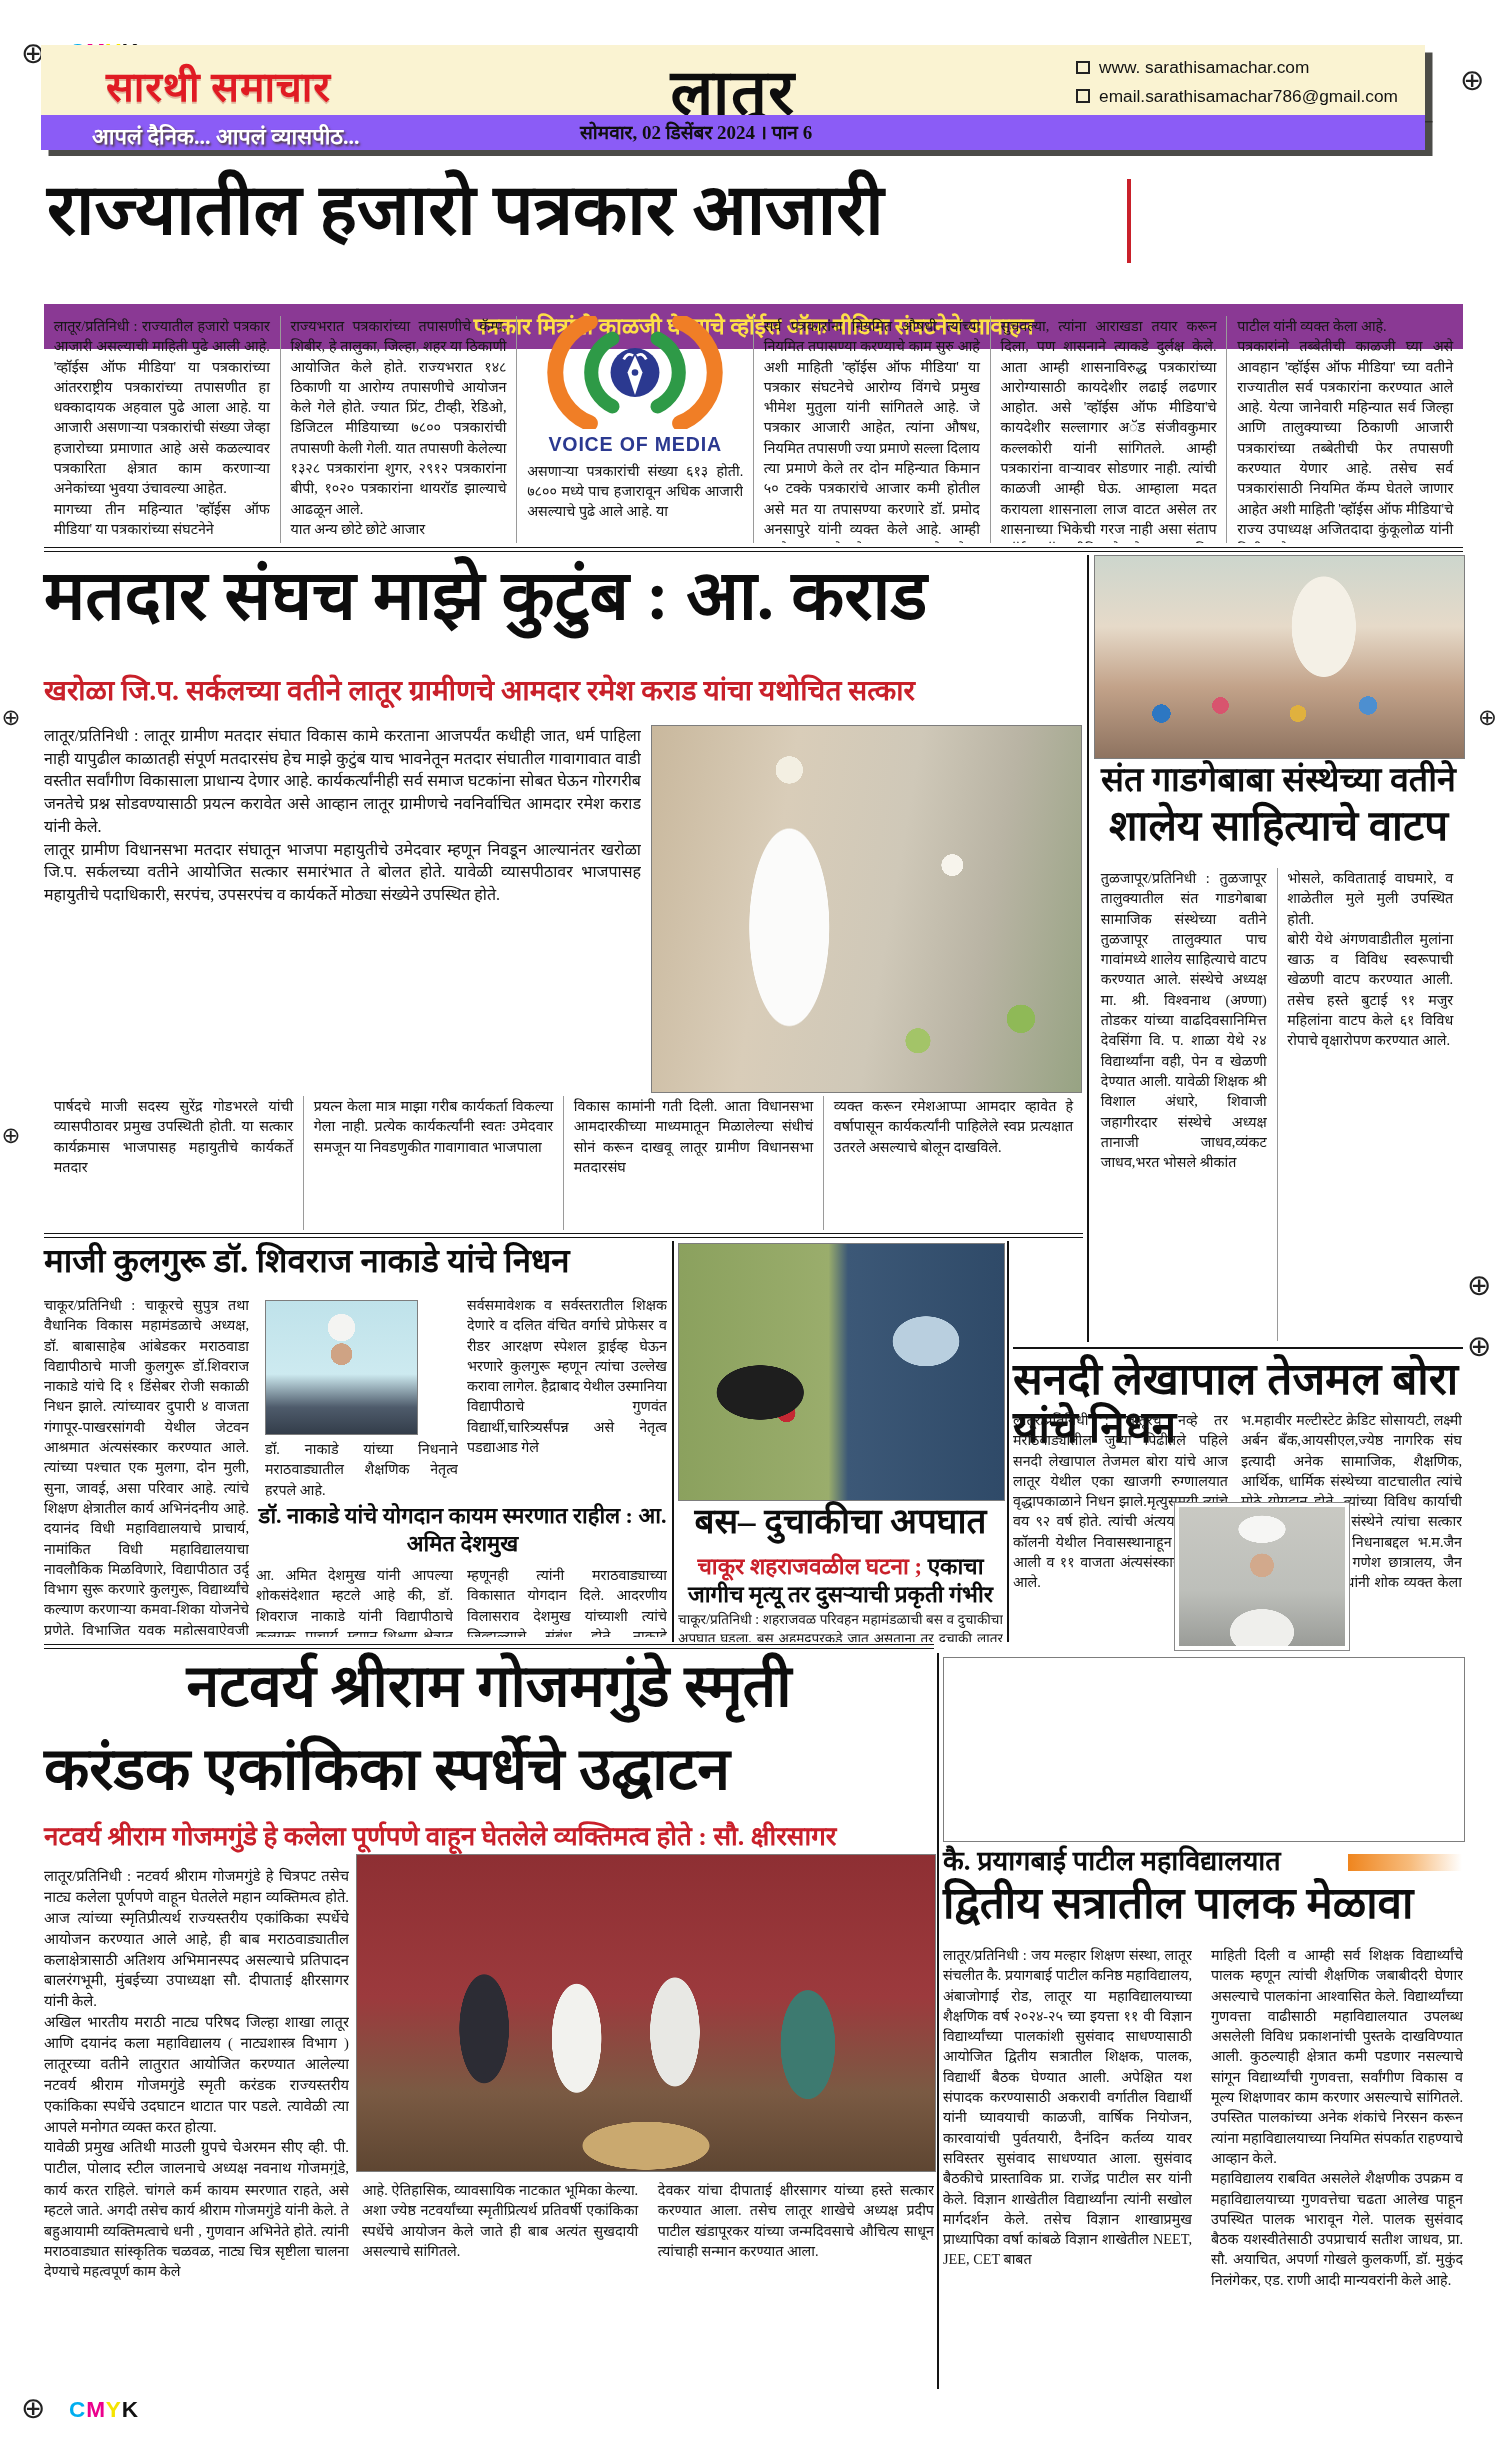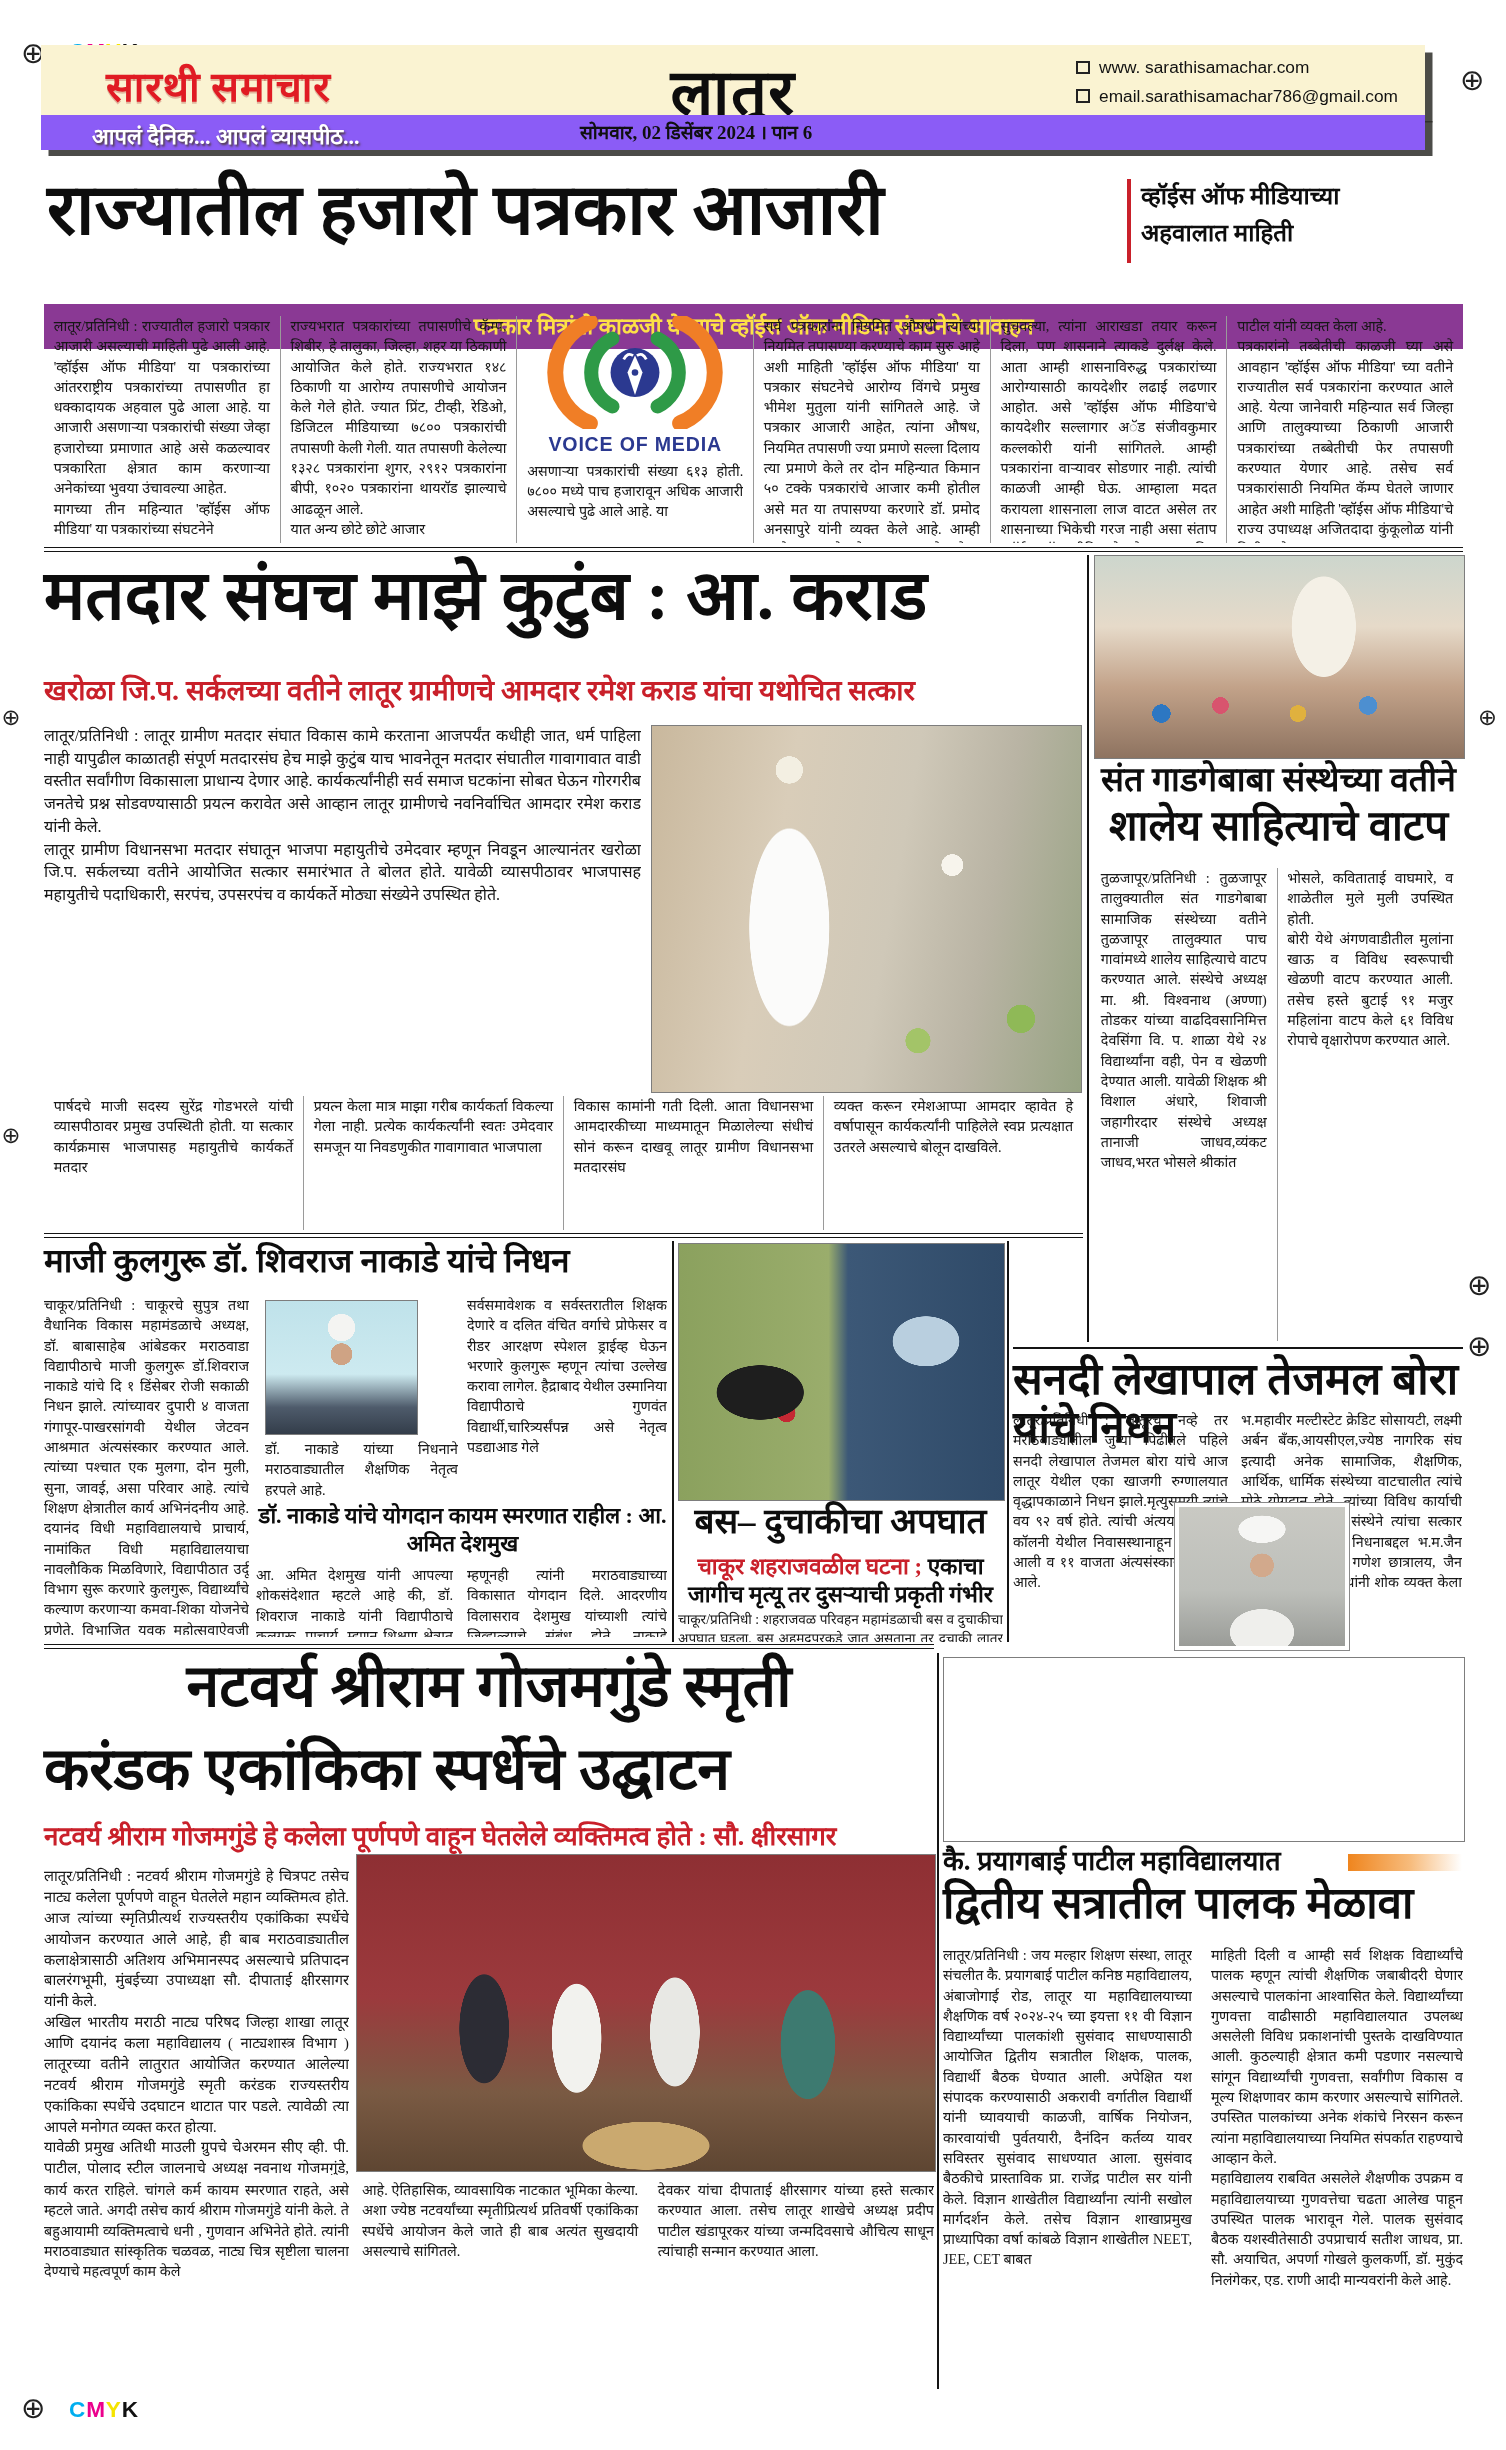--- a/index.html
+++ b/index.html
@@ -64,24 +64,20 @@
         </div>
     </div>
   </div>
   <div class="abs datebar" style="left:41px;top:115px;width:1384px;height:35px;box-shadow:7.5px 6px 0 rgba(45,45,40,.85)">
     <div class="abs tagline" style="left:51px;top:4.5px">आपलं दैनिक... आपलं व्यासपीठ...</div>
     <div class="abs dateline" style="left:539px;top:3.8px">सोमवार, 02 डिसेंबर 2024 । पान 6</div>
   </div>
 
   <div class="abs hl" style="left:47px;top:172px;width:1077px;font-size:71px">राज्यातील हजारो पत्रकार आजारी</div>
   <div class="abs" style="left:1127px;top:179px;width:3.8px;height:84px;background:#c9202a"></div>
-  <div class="abs hl" style="left:1141px;top:178px;width:301px;font-size:24px;line-height:1.55">
-    <div>व्हॉईस ऑफ मीडियाच्या</div>
-    <div>अहवालात माहिती</div>
-  </div>
   <div class="abs strap" style="left:44px;top:262px;width:1419px;height:45px;line-height:45px;font-size:22.6px">पत्रकार मित्रांनो काळजी घेण्याचे व्हॉईस ऑफ मीडिया संघटनेचे आवाहन</div>
 
   <div class="abs colflex" style="left:44px;top:316px;width:1419px;height:227px">
     <div class="coltext">लातूर/प्रतिनिधी : राज्यातील हजारो पत्रकार आजारी असल्याची माहिती पुढे आली आहे. 'व्हॉईस ऑफ मीडिया' या पत्रकारांच्या आंतरराष्ट्रीय पत्रकारांच्या तपासणीत हा धक्कादायक अहवाल पुढे आला आहे. या आजारी असणाऱ्या पत्रकारांची संख्या जेव्हा हजारोच्या प्रमाणात आहे असे कळल्यावर पत्रकारिता क्षेत्रात काम करणाऱ्या अनेकांच्या भुवया उंचावल्या आहेत.
 मागच्या तीन महिन्यात 'व्हॉईस ऑफ मीडिया' या पत्रकारांच्या संघटनेने</div>
     <div class="coltext">राज्यभरात पत्रकारांच्या तपासणीचे कॅम्प, शिबीर, हे तालुका, जिल्हा, शहर या ठिकाणी आयोजित केले होते. राज्यभरात १४८ ठिकाणी या आरोग्य तपासणीचे आयोजन केले गेले होते. ज्यात प्रिंट, टीव्ही, रेडिओ, डिजिटल मीडियाच्या ७८०० पत्रकारांची तपासणी केली गेली. यात तपासणी केलेल्या १३२८ पत्रकारांना शुगर, २९१२ पत्रकारांना बीपी, १०२० पत्रकारांना थायरॉड झाल्याचे आढळून आले.
 यात अन्य छोटे छोटे आजार</div>
     <div>
       <div style="text-align:center">
         <svg width="188" height="113" viewBox="0 0 200 120">

